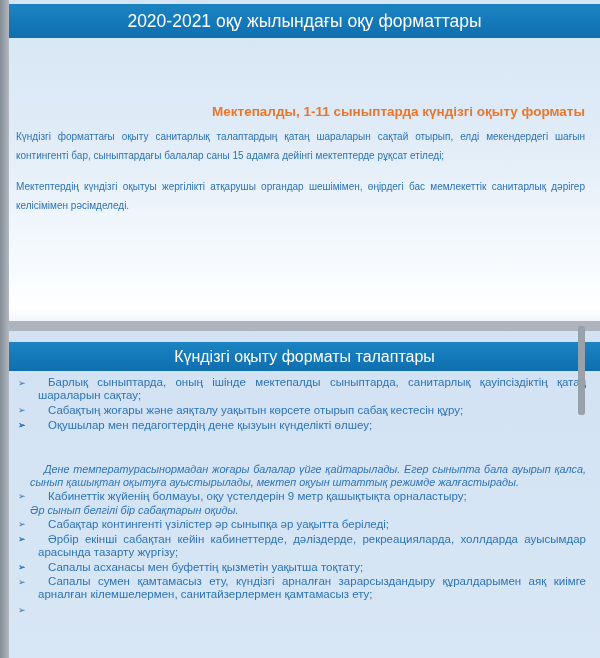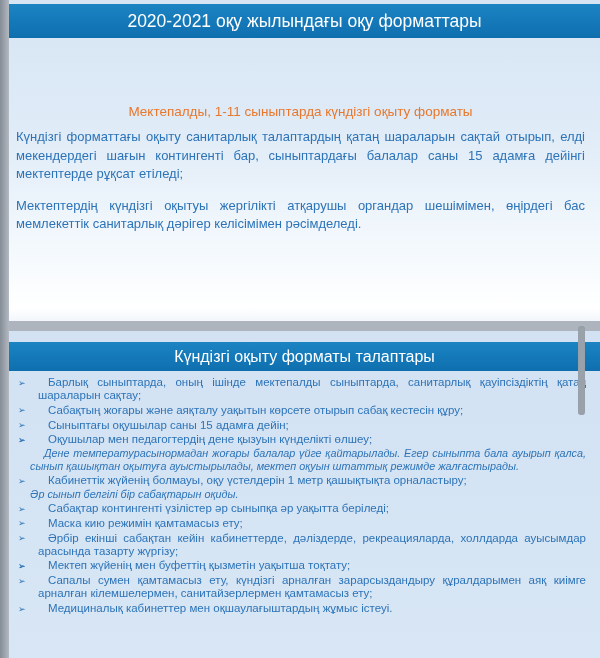--- a/index.html
+++ b/index.html
@@ -24,41 +24,41 @@
     background: linear-gradient(180deg, #d2e2f3 0%, #d6e5f4 55%, #d9e7f5 100%);
   }
   .banner {
     background: linear-gradient(180deg, #1c84c2 0%, #1478b8 55%, #0f6fae 100%);
     color: #ffffff; text-align: center; width: 100%;
   }
   .banner1 { margin-top: 4px; height: 34px; line-height: 34px; font-size: 17.5px; }
   .banner2 { margin-top: 11px; height: 29px; line-height: 29px; font-size: 16px; }
   .s1-heading {
     margin: 66px 15px 9px 7px;
-    color: #e9772b; font-weight: normal; font-size: 13.5px; text-align: center;
+    color: #e9772b; font-weight: bold; font-size: 13.5px; text-align: right;
   }
-  .s1-body { padding: 0 15px 0 7px; color: #2c73b8; font-size: 13px; line-height: 18.5px; }
+  .s1-body { padding: 0 15px 0 7px; color: #2c73b8; font-size: 10px; line-height: 18.5px; }
   .s1-body p { margin: 0 0 13px; text-align: justify; }
   .req-list {
     list-style: none; margin: 5px 0 0; padding: 0 14px 0 0;
     color: #2c73b8; font-size: 11.5px; line-height: 13.2px;
   }
   .req-list li {
     position: relative; padding-left: 29px; text-indent: 10px;
     margin-bottom: 1.5px; text-align: justify; -moz-text-align-last: left; text-align-last: left;
   }
   .marker {
     position: absolute; left: 9px; top: 0.5px;
     text-indent: 0; font-size: 9px; line-height: 13px;
   }
   .note {
     font-style: italic; font-size: 10.8px; line-height: 12.8px;
     margin-left: -8px; text-indent: 0; margin-top: 0.5px;
   }
-  .note.indent { text-indent: 14px; }
+  .note.indent { text-indent: 14px; margin-top: 31px; }
   .scroll-thumb {
     position: absolute; left: 578px; top: 326px; width: 7px; height: 89px;
     border-radius: 4px; background: #99a1aa; box-shadow: inset 0 0 1px #858d96;
   }
 </style>
 </head>
 <body>
 
 <div class="page">
   <div class="page-edge"></div>
@@ -82,59 +82,56 @@
       <li>
         <span class="marker">➢</span>
         <span>Барлық сыныптарда, оның ішінде мектепалды сыныптарда, санитарлық қауіпсіздіктің қатаң шараларын сақтау;</span>
       </li>
       <li>
         <span class="marker">➢</span>
         <span>Сабақтың жоғары және аяқталу уақытын көрсете отырып сабақ кестесін құру;</span>
       </li>
       <li>
         <span class="marker">➢</span>
-        <span>Сыныптағы оқушылар саны 15 адамға дейін;</span>
       </li>
       <li>
         <span class="marker">➢</span>
       </li>
       <li>
         <span class="marker">➢</span>
         <span>Оқушылар мен педагогтердің дене қызуын күнделікті өлшеу;</span>
         <div class="note indent">Дене температурасынормадан жоғары балалар үйге қайтарылады. Егер сыныпта бала ауырып қалса, сынып қашықтан оқытуға ауыстырылады, мектеп оқуын штаттық режимде жалғастырады.</div>
       </li>
       <li>
         <span class="marker">➢</span>
-        <span>Кабинеттік жүйенің болмауы, оқу үстелдерін 1 метр қашықтықта орналастыру;</span>
+        <span>Кабинеттік жүйенің болмауы, оқу үстелдерін 9 метр қашықтықта орналастыру;</span>
         <div class="note">Әр сынып белгілі бір сабақтарын оқиды.</div>
       </li>
       <li>
         <span class="marker">➢</span>
         <span>Сабақтар контингенті үзілістер әр сыныпқа әр уақытта беріледі;</span>
       </li>
       <li>
         <span class="marker">➢</span>
-        <span>Маска кию режимін қамтамасыз ету;</span>
       </li>
       <li>
         <span class="marker">➢</span>
         <span>Әрбір екінші сабақтан кейін кабинеттерде, дәліздерде, рекреацияларда, холлдарда ауысымдар арасында тазарту жүргізу;</span>
       </li>
       <li>
         <span class="marker">➢</span>
       </li>
       <li>
         <span class="marker">➢</span>
-        <span>Мектеп жүйенің мен буфеттің қызметін уақытша тоқтату;</span>
+        <span>Сапалы асханасы мен буфеттің қызметін уақытша тоқтату;</span>
       </li>
       <li>
         <span class="marker">➢</span>
         <span>Сапалы сумен қамтамасыз ету, күндізгі арналған зарарсыздандыру құралдарымен аяқ киімге арналған кілемшелермен, санитайзерлермен қамтамасыз ету;</span>
       </li>
       <li>
         <span class="marker">➢</span>
-        <span>Медициналық кабинеттер мен оқшаулағыштардың жұмыс істеуі.</span>
       </li>
     </ul>
   </section>
 
   <div class="scroll-thumb"></div>
 </div>
 
 </body></html>

